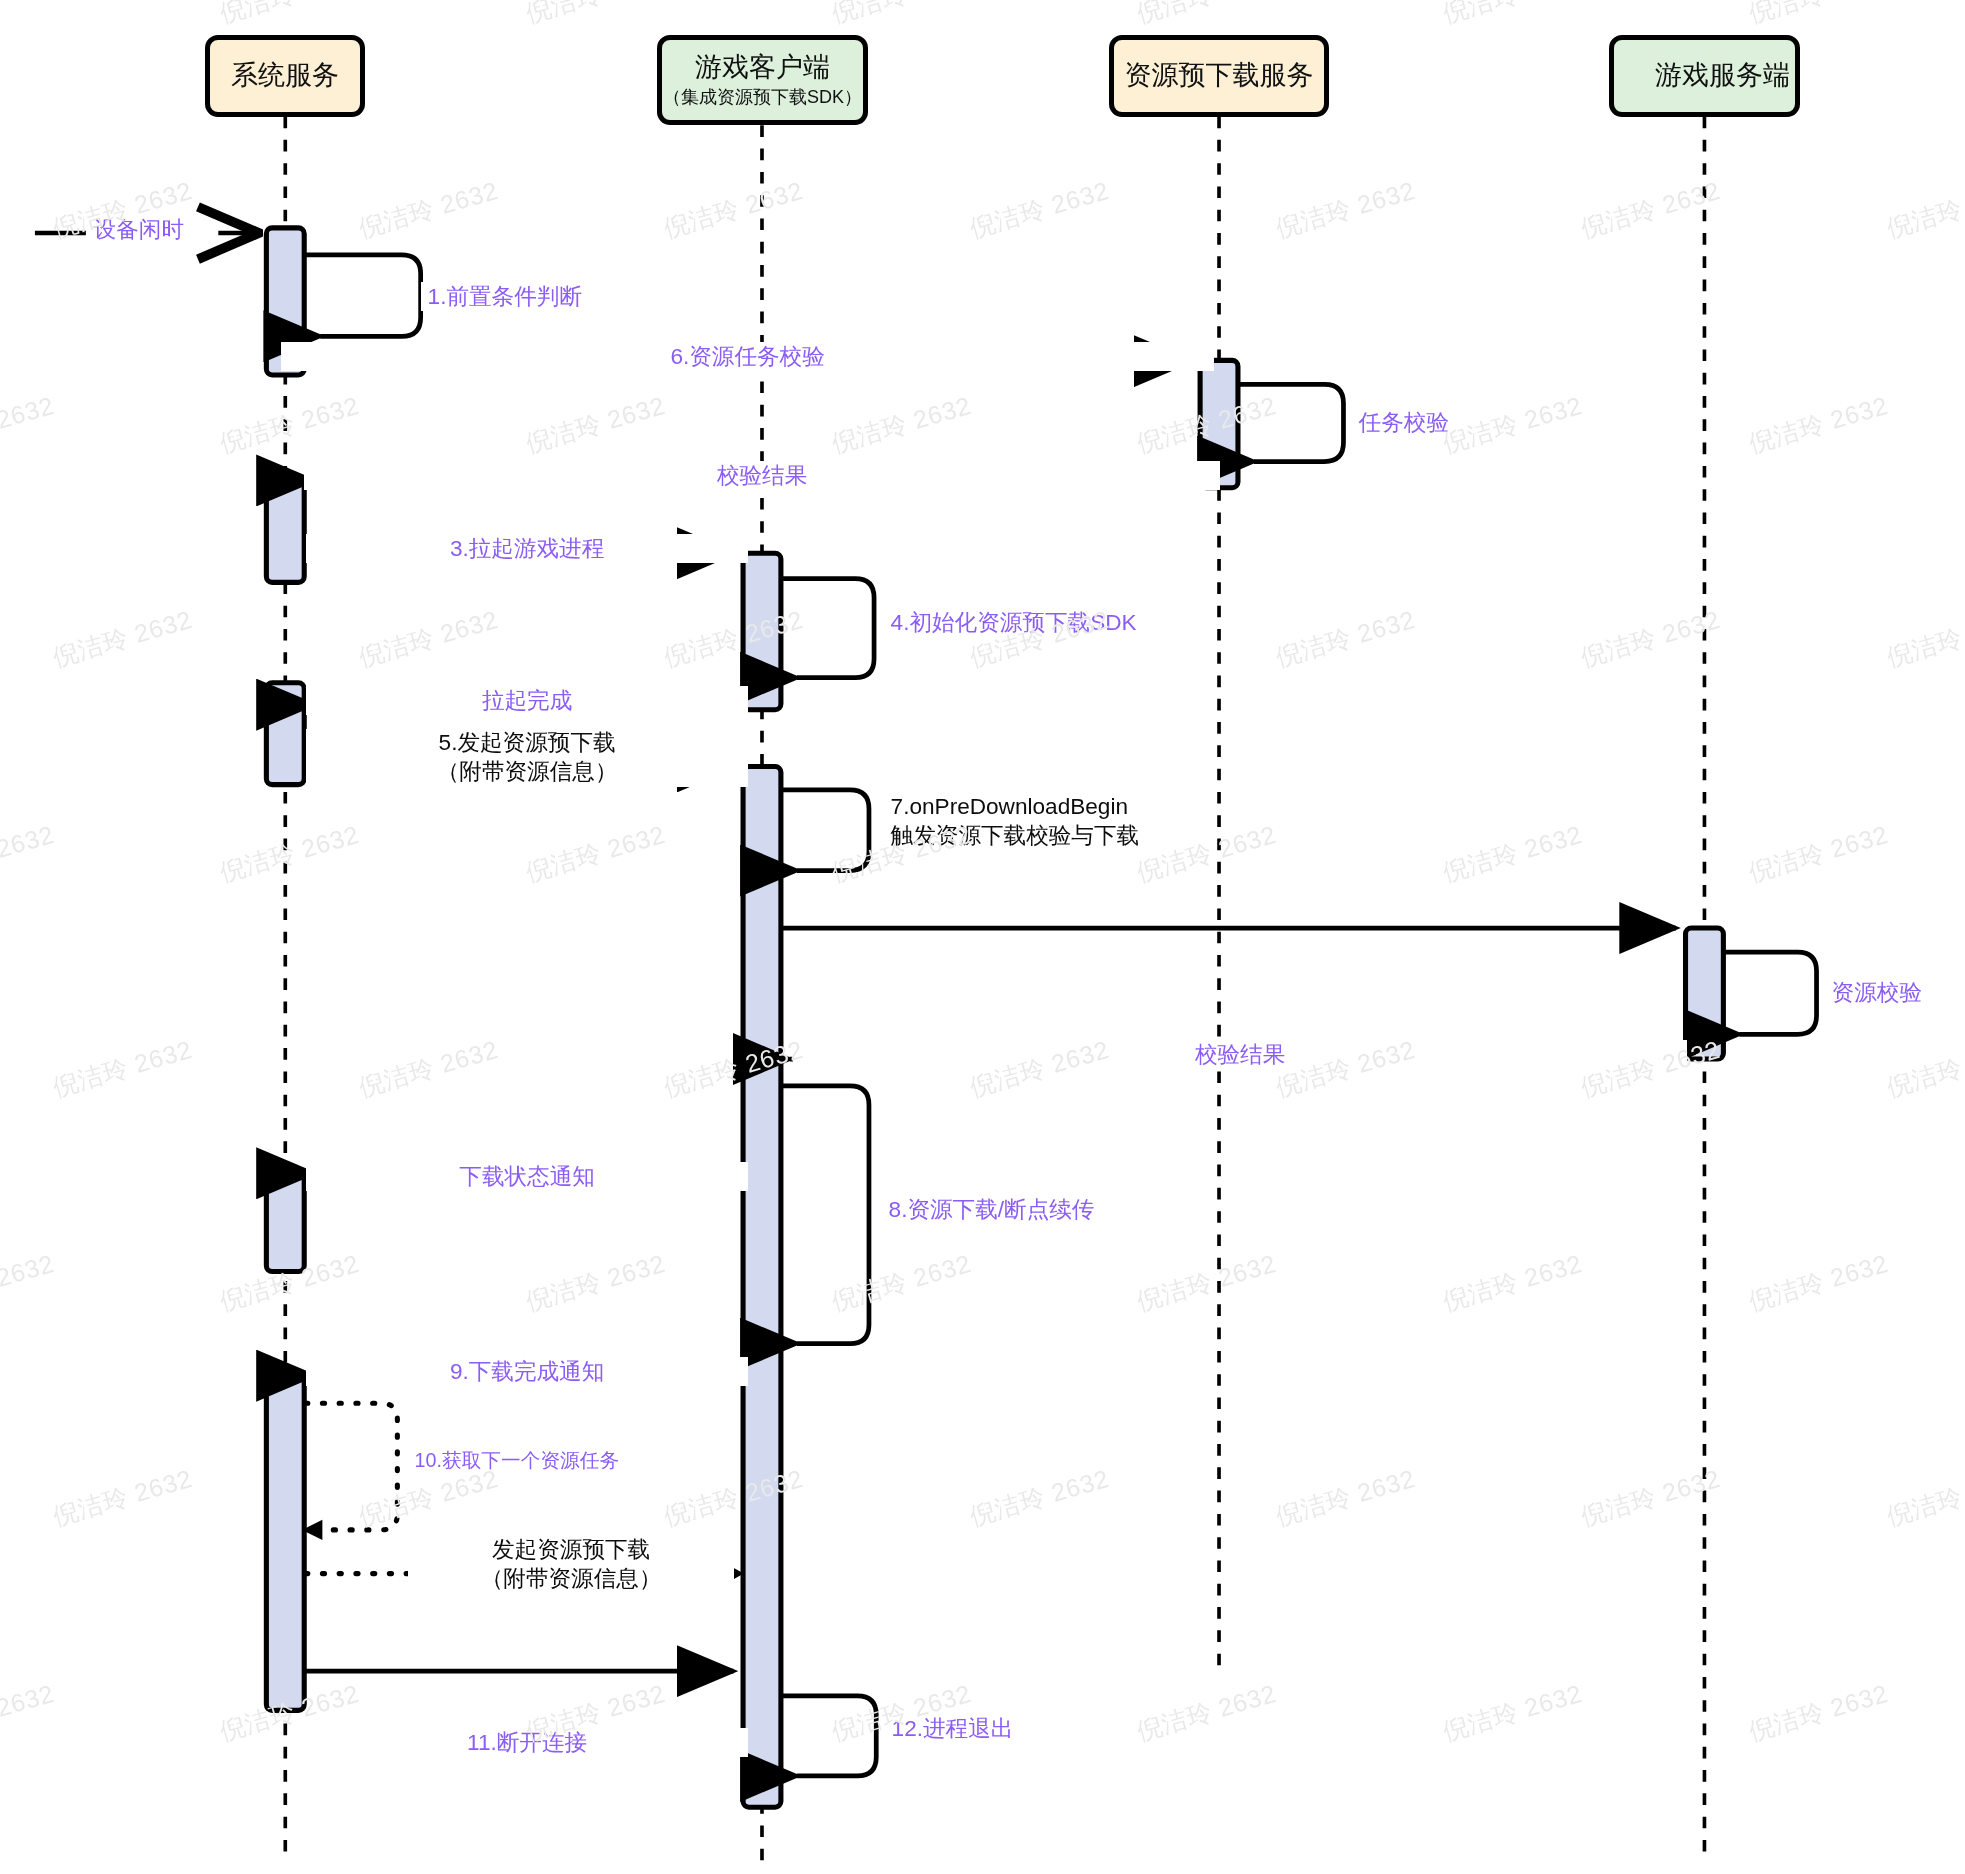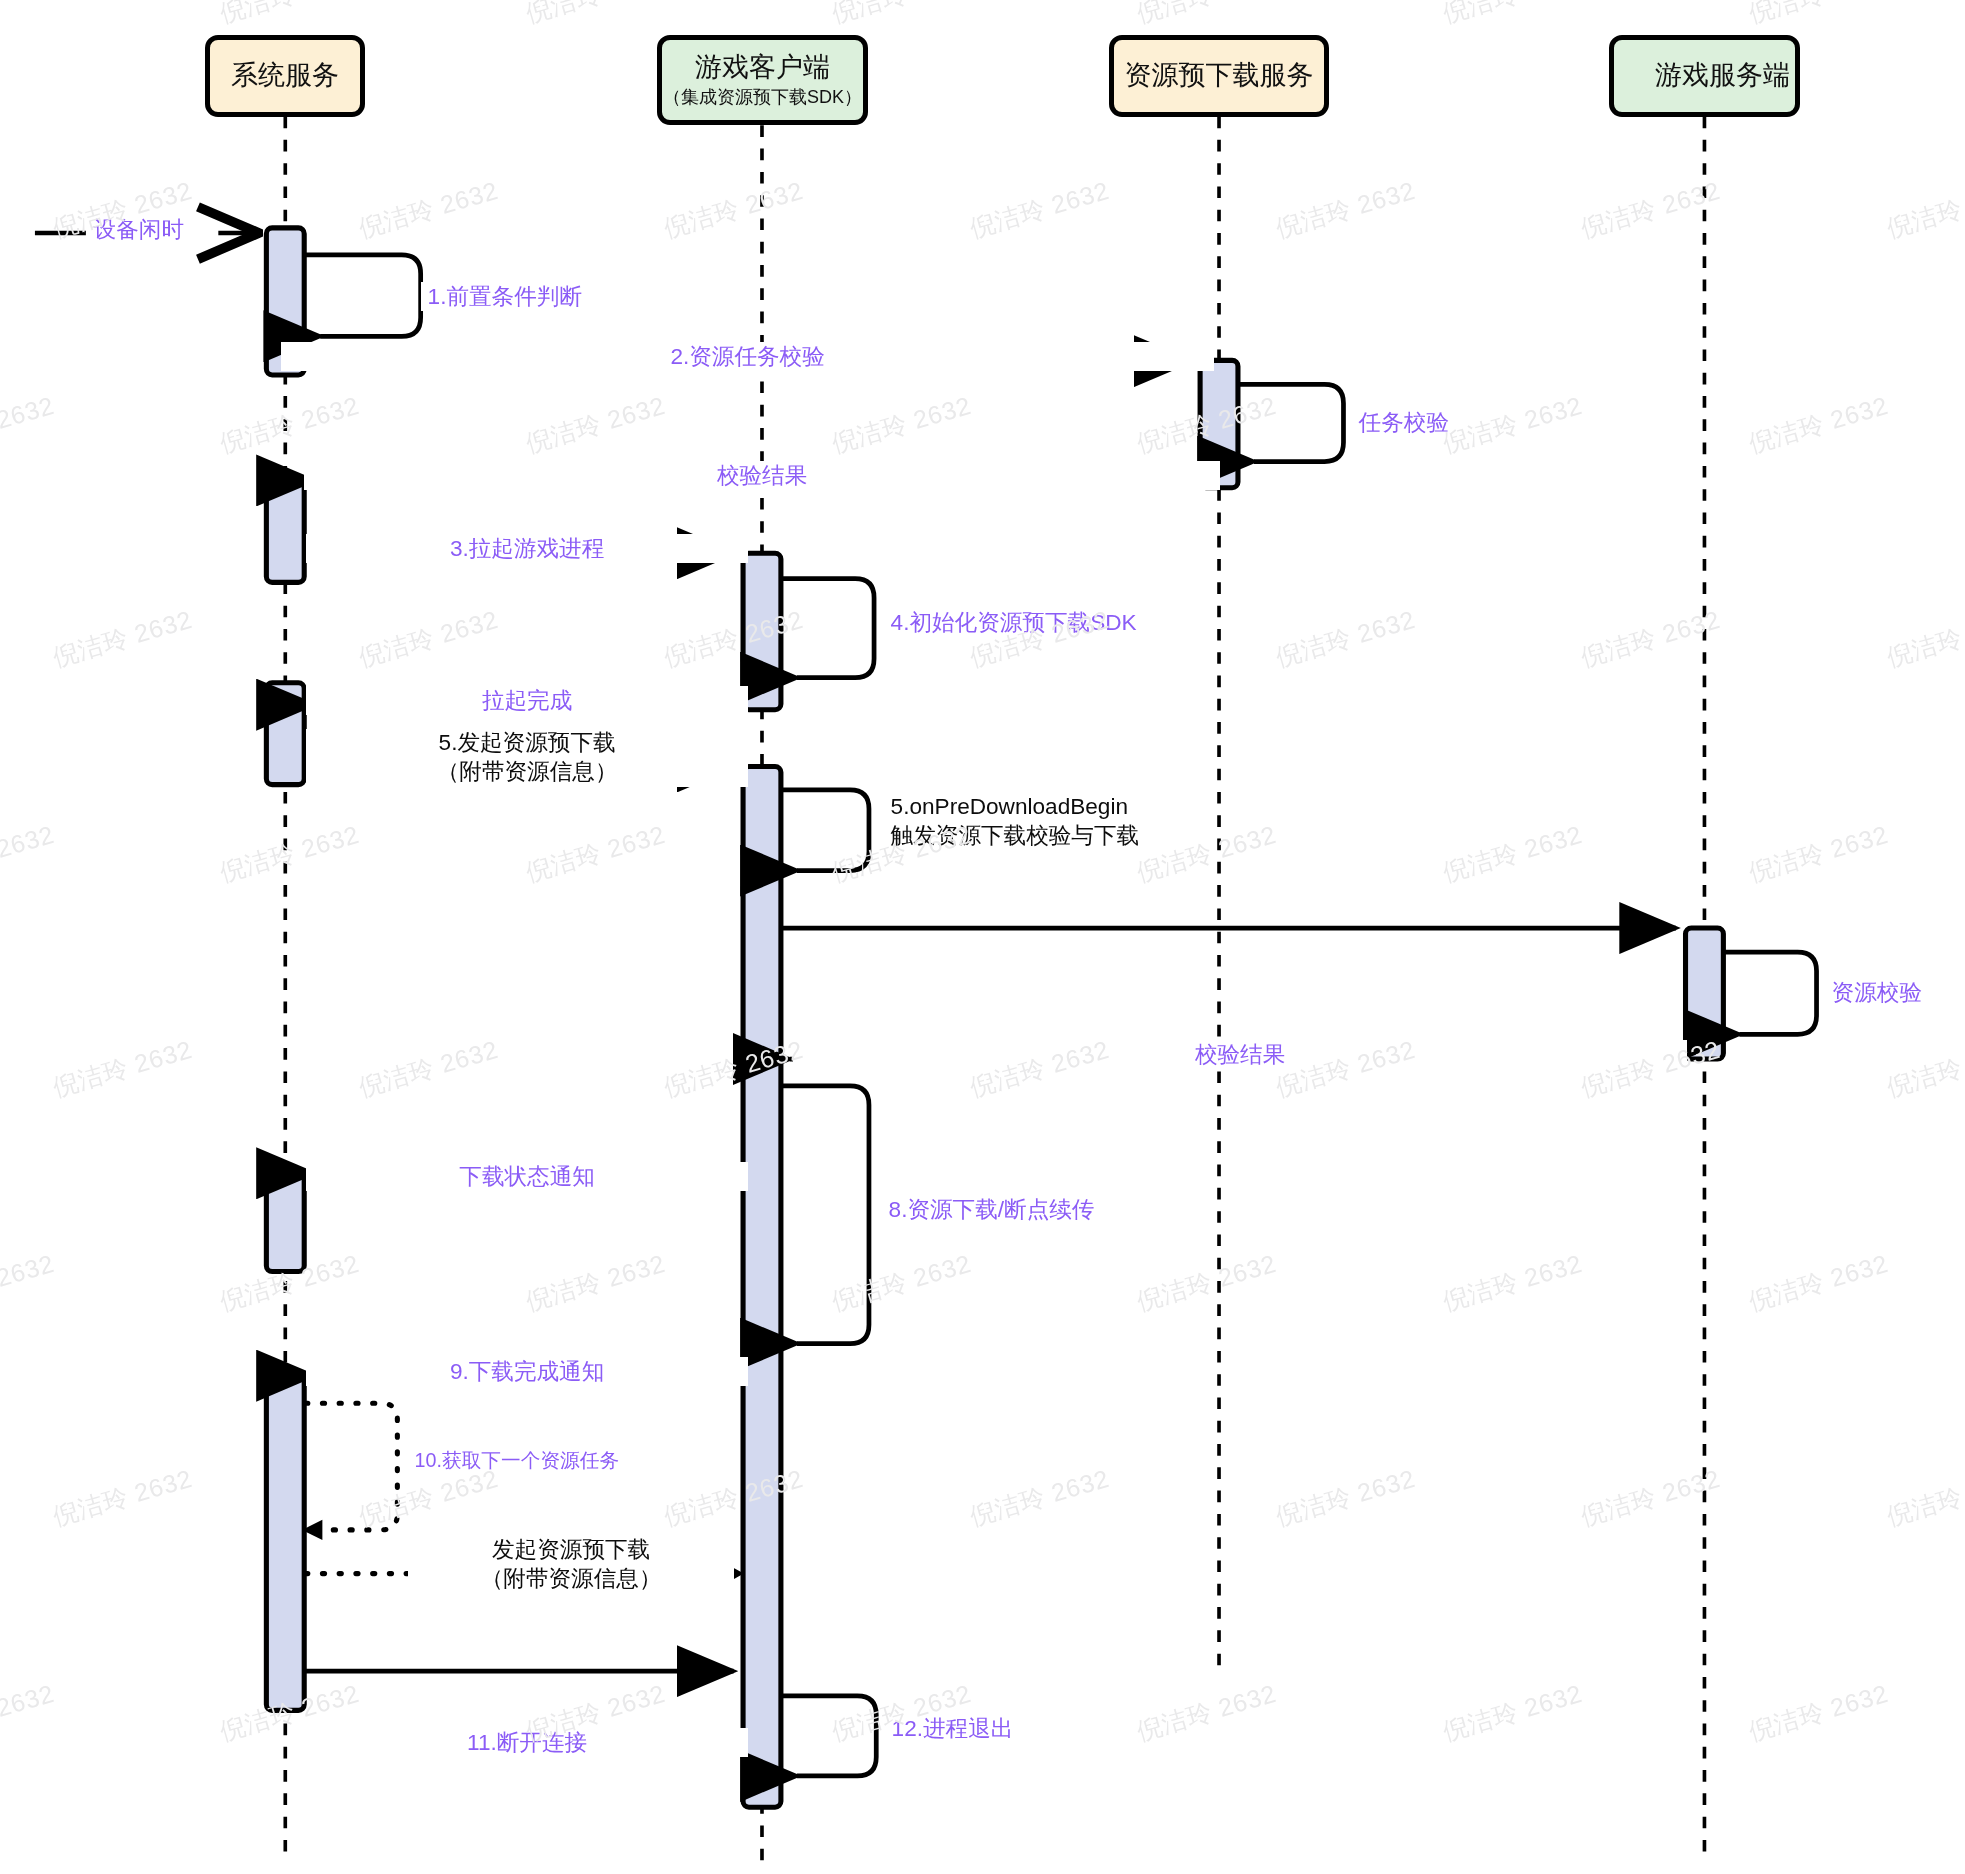--- a/index.html
+++ b/index.html
@@ -229,39 +229,39 @@
   </div>
 
   <div class="hdr" style="left:1609px;top:35px;width:191px;height:82px;background:#dcf0dc;padding-left:36px;">
     <div class="t1">游戏服务端</div>
   </div>
 
   <div class="lbl" style="left:87px;top:215px;">设备闲时</div>
 
   <div class="lbl" style="left:421px;top:282px;">1.前置条件判断</div>
 
-  <div class="lbl" style="left:281px;top:342px;width:920px;">2.资源任务校验</div>
+  <div class="lbl" style="left:281px;top:342px;width:920px;">6.资源任务校验</div>
 
   <div class="lbl" style="left:1352px;top:408px;">任务校验</div>
 
   <div class="lbl" style="left:304px;top:461px;width:903px;">校验结果</div>
 
   <div class="lbl" style="left:306px;top:534px;width:429px;">3.拉起游戏进程</div>
 
   <div class="lbl" style="left:884px;top:608px;">4.初始化资源预下载SDK</div>
 
   <div class="lbl" style="left:306px;top:686px;width:429px;">拉起完成</div>
 
   <div class="lbl2" style="left:306px;top:729px;width:429px;">
     <div>5.发起资源预下载</div>
     <div>（附带资源信息）</div>
   </div>
 
   <div class="lbl2 nobg" style="left:884px;top:793px;text-align:left;background:#fff;">
-    <div class="b">5.onPreDownloadBegin</div>
+    <div class="b">7.onPreDownloadBegin</div>
     <div>触发资源下载校验与下载</div>
   </div>
 
 
   <div class="lbl" style="left:1825px;top:978px;">资源校验</div>
 
   <div class="lbl" style="left:793px;top:1040px;width:881px;">校验结果</div>
 
   <div class="lbl" style="left:306px;top:1154px;width:429px;margin-top:8px;">下载状态通知</div>
 

